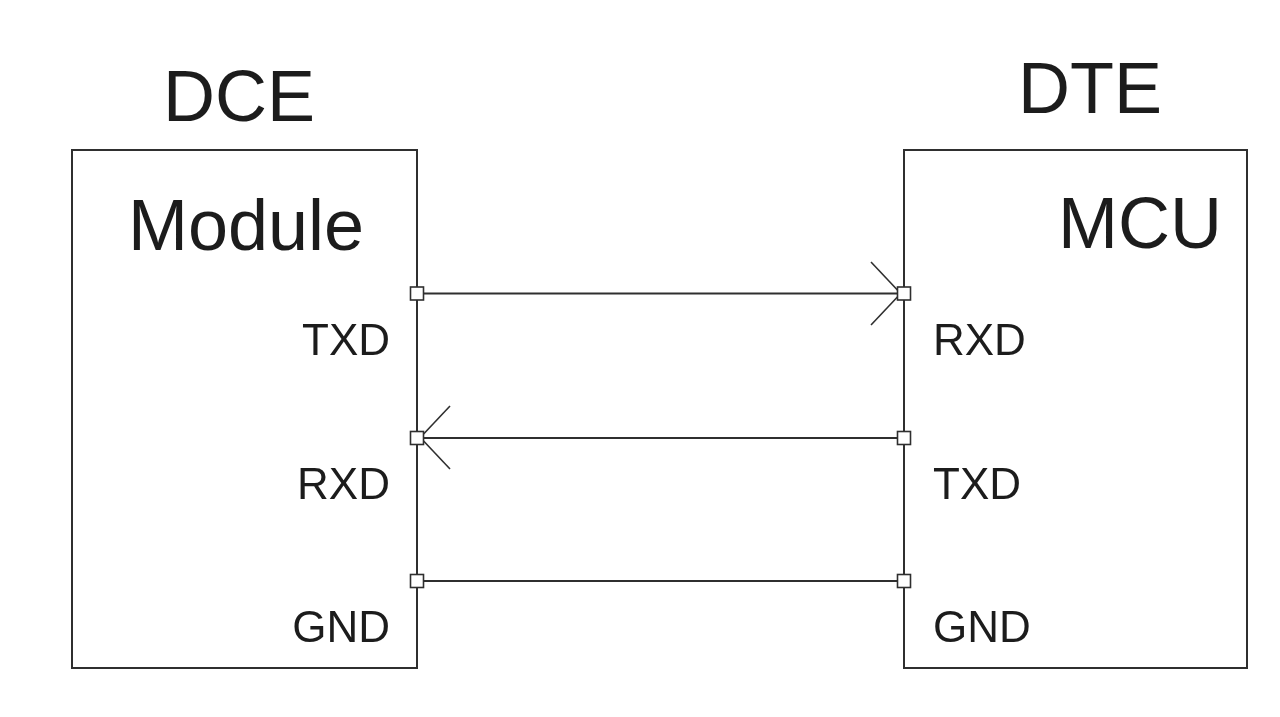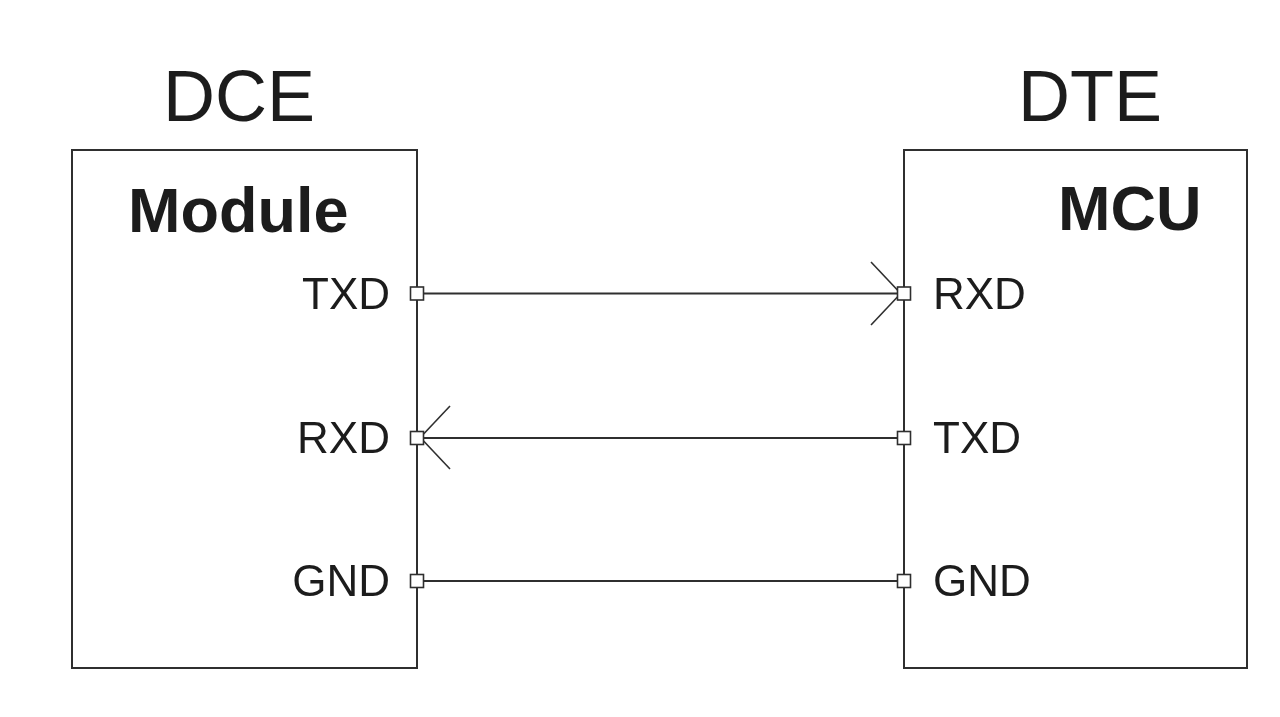--- a/index.html
+++ b/index.html
@@ -26,33 +26,35 @@
   .device-title {
     position: absolute;
     font-size: 72px;
     line-height: 72px;
     font-weight: 400;
     white-space: nowrap;
     color: #1c1c1c;
   }
   .device-label {
     position: absolute;
-    font-size: 63px;
+    font-size: 72px;
     line-height: 72px;
-    font-weight: 700;
+    font-weight: 400;
     white-space: nowrap;
     color: #1c1c1c;
+    margin-top: 15px;
   }
   .pin-label {
     position: absolute;
     font-size: 44px;
     line-height: 50px;
     font-weight: 400;
     white-space: nowrap;
     color: #1c1c1c;
+    margin-top: 46px;
   }
   .pin-label.left-side { text-align: right; }
   .watermark {
     position: absolute;
     right: 8px;
     bottom: 6px;
     font-size: 21px;
     line-height: 24px;
     color: #cccccc;
     white-space: nowrap;
@@ -90,21 +92,21 @@
     <rect x="897.5" y="574.5" width="13" height="13" fill="#ffffff" stroke="#2f2f2f" stroke-width="1.6"></rect>
   </svg>
 
   <div class="device-title" style="left:163px; top:60px;">DCE</div>
   <div class="device-label" style="left:128px; top:174px;">Module</div>
 
   <div class="pin-label left-side" style="right:890px; top:269px;">TXD</div>
   <div class="pin-label left-side" style="right:890px; top:413px;">RXD</div>
   <div class="pin-label left-side" style="right:890px; top:556px;">GND</div>
 
-  <div class="device-title" style="left:1018px; top:60px;">DTE</div>
+  <div class="device-title" style="left:1018px; top:52px;">DTE</div>
   <div class="device-label" style="left:1058px; top:172px;">MCU</div>
 
   <div class="pin-label" style="left:933px; top:269px;">RXD</div>
   <div class="pin-label" style="left:933px; top:413px;">TXD</div>
   <div class="pin-label" style="left:933px; top:556px;">GND</div>
 
 
 </div>
 
 </body></html>

